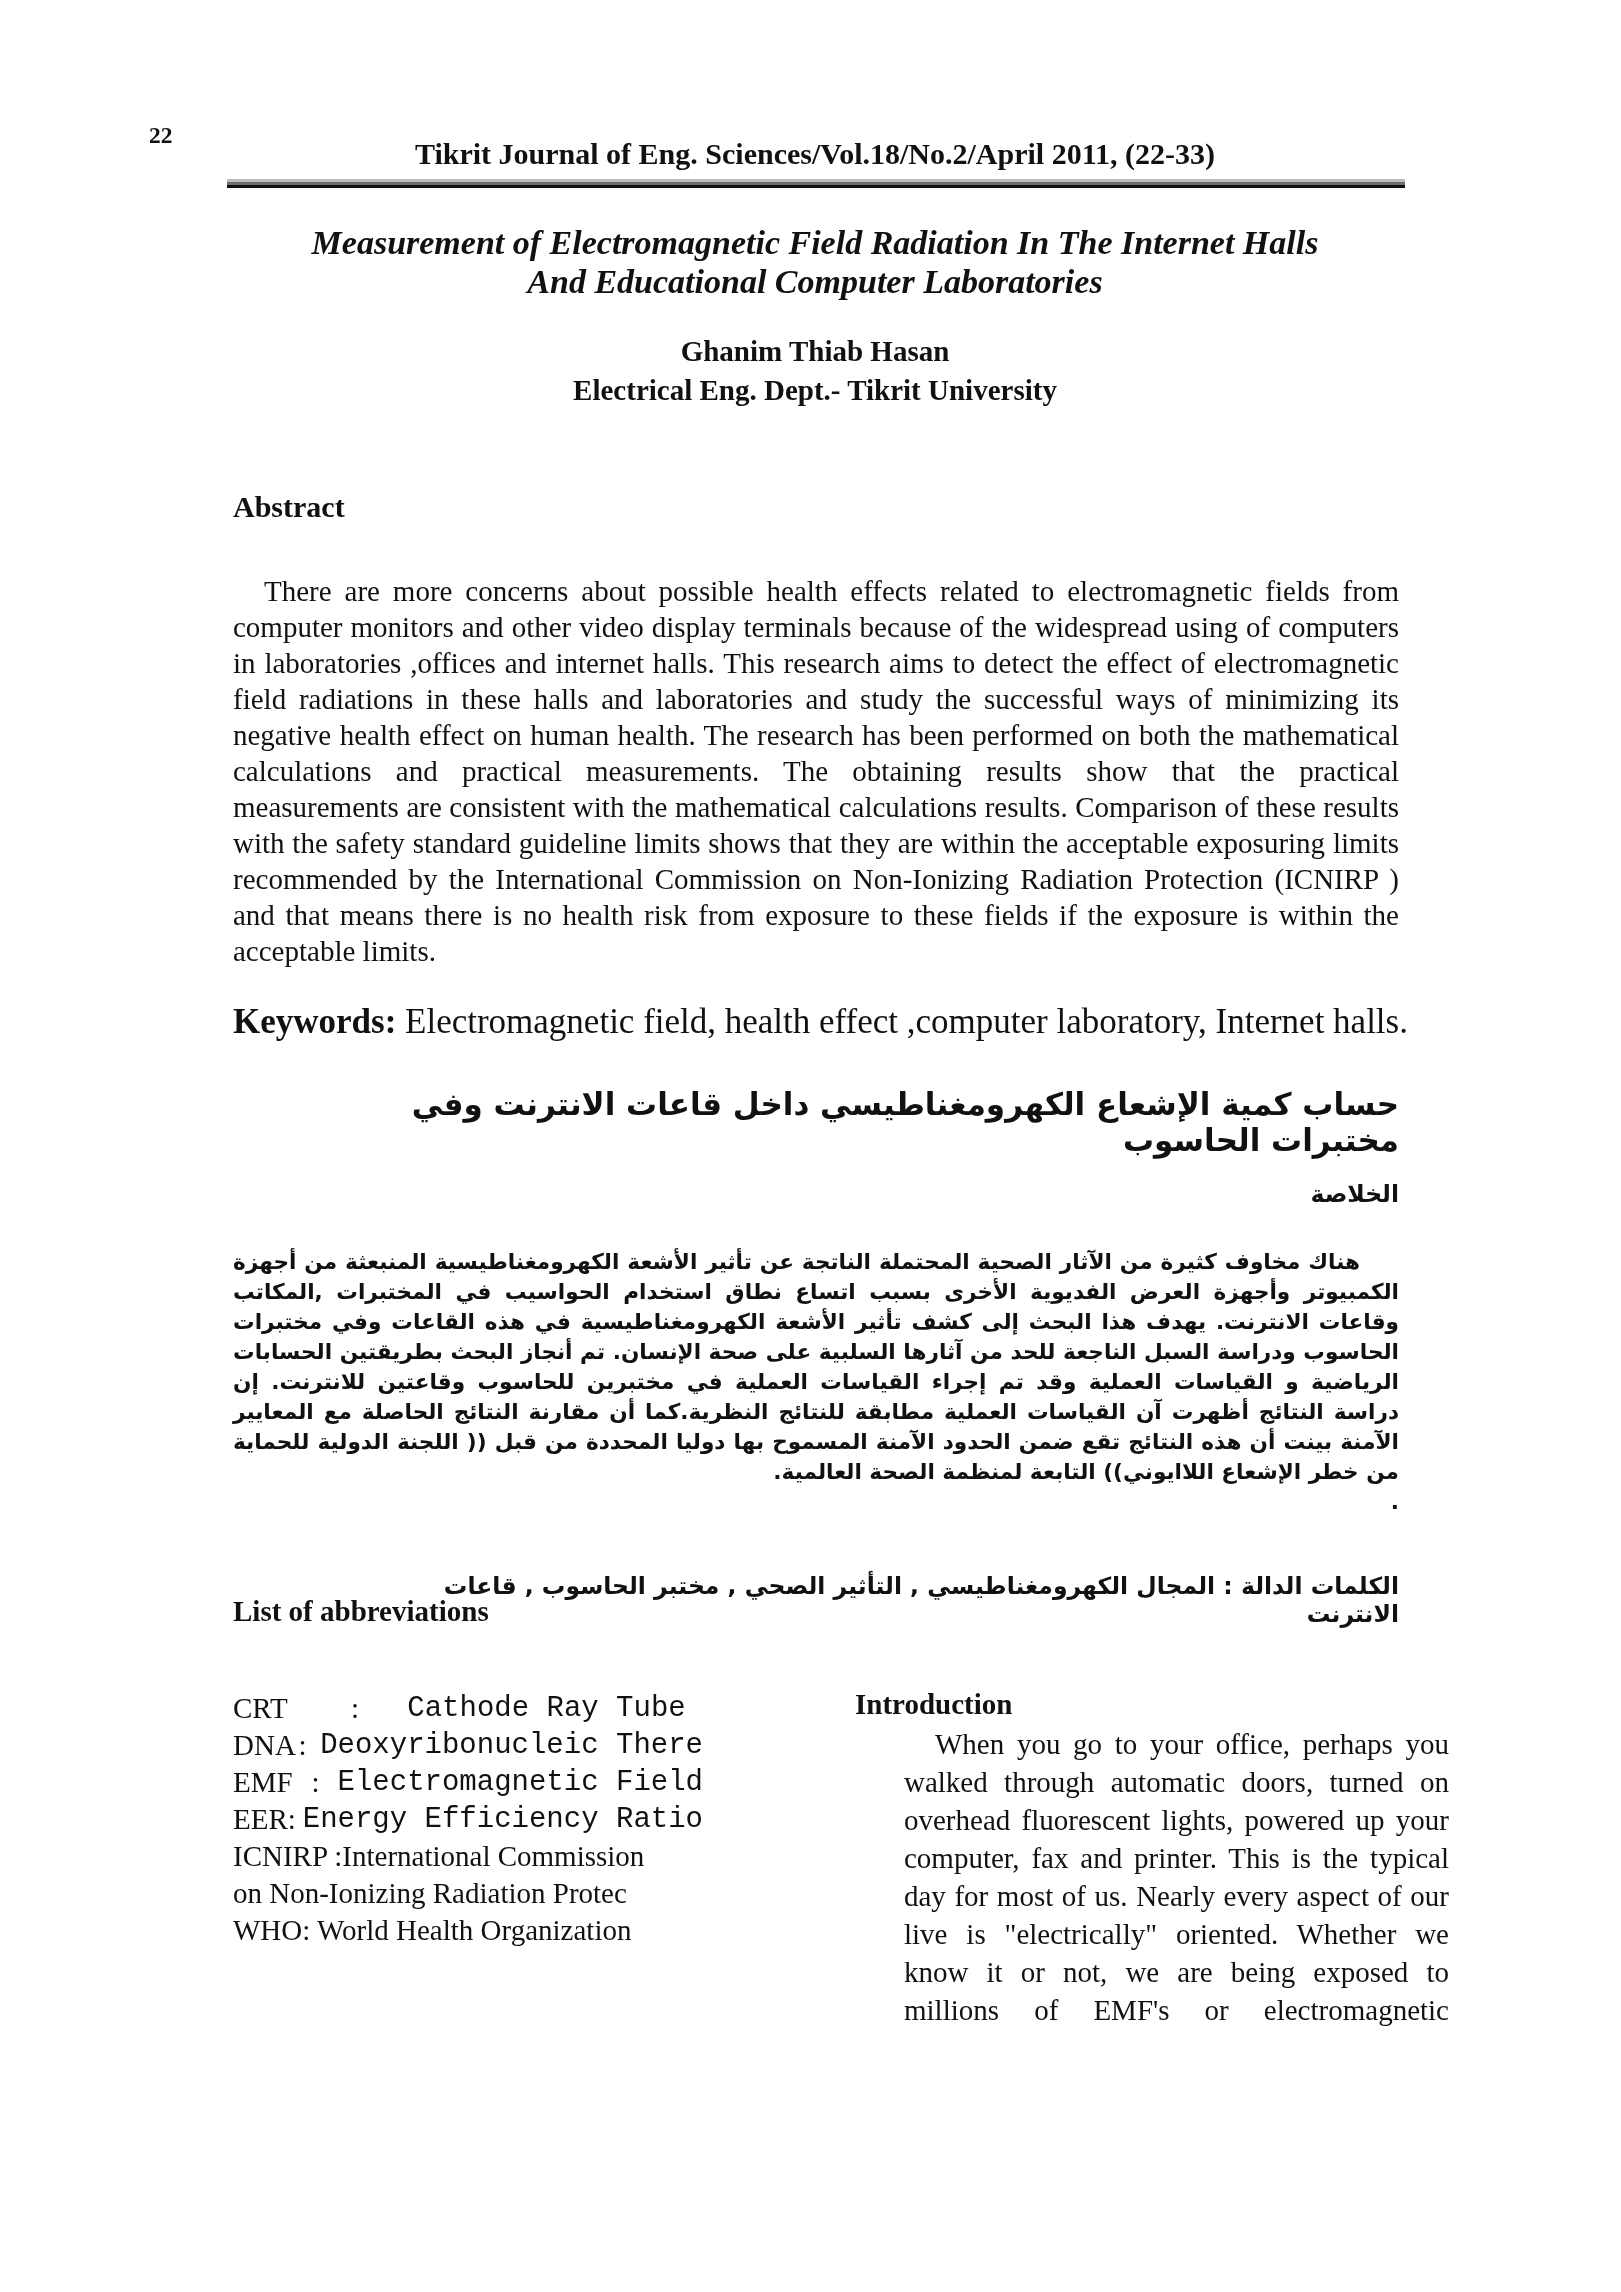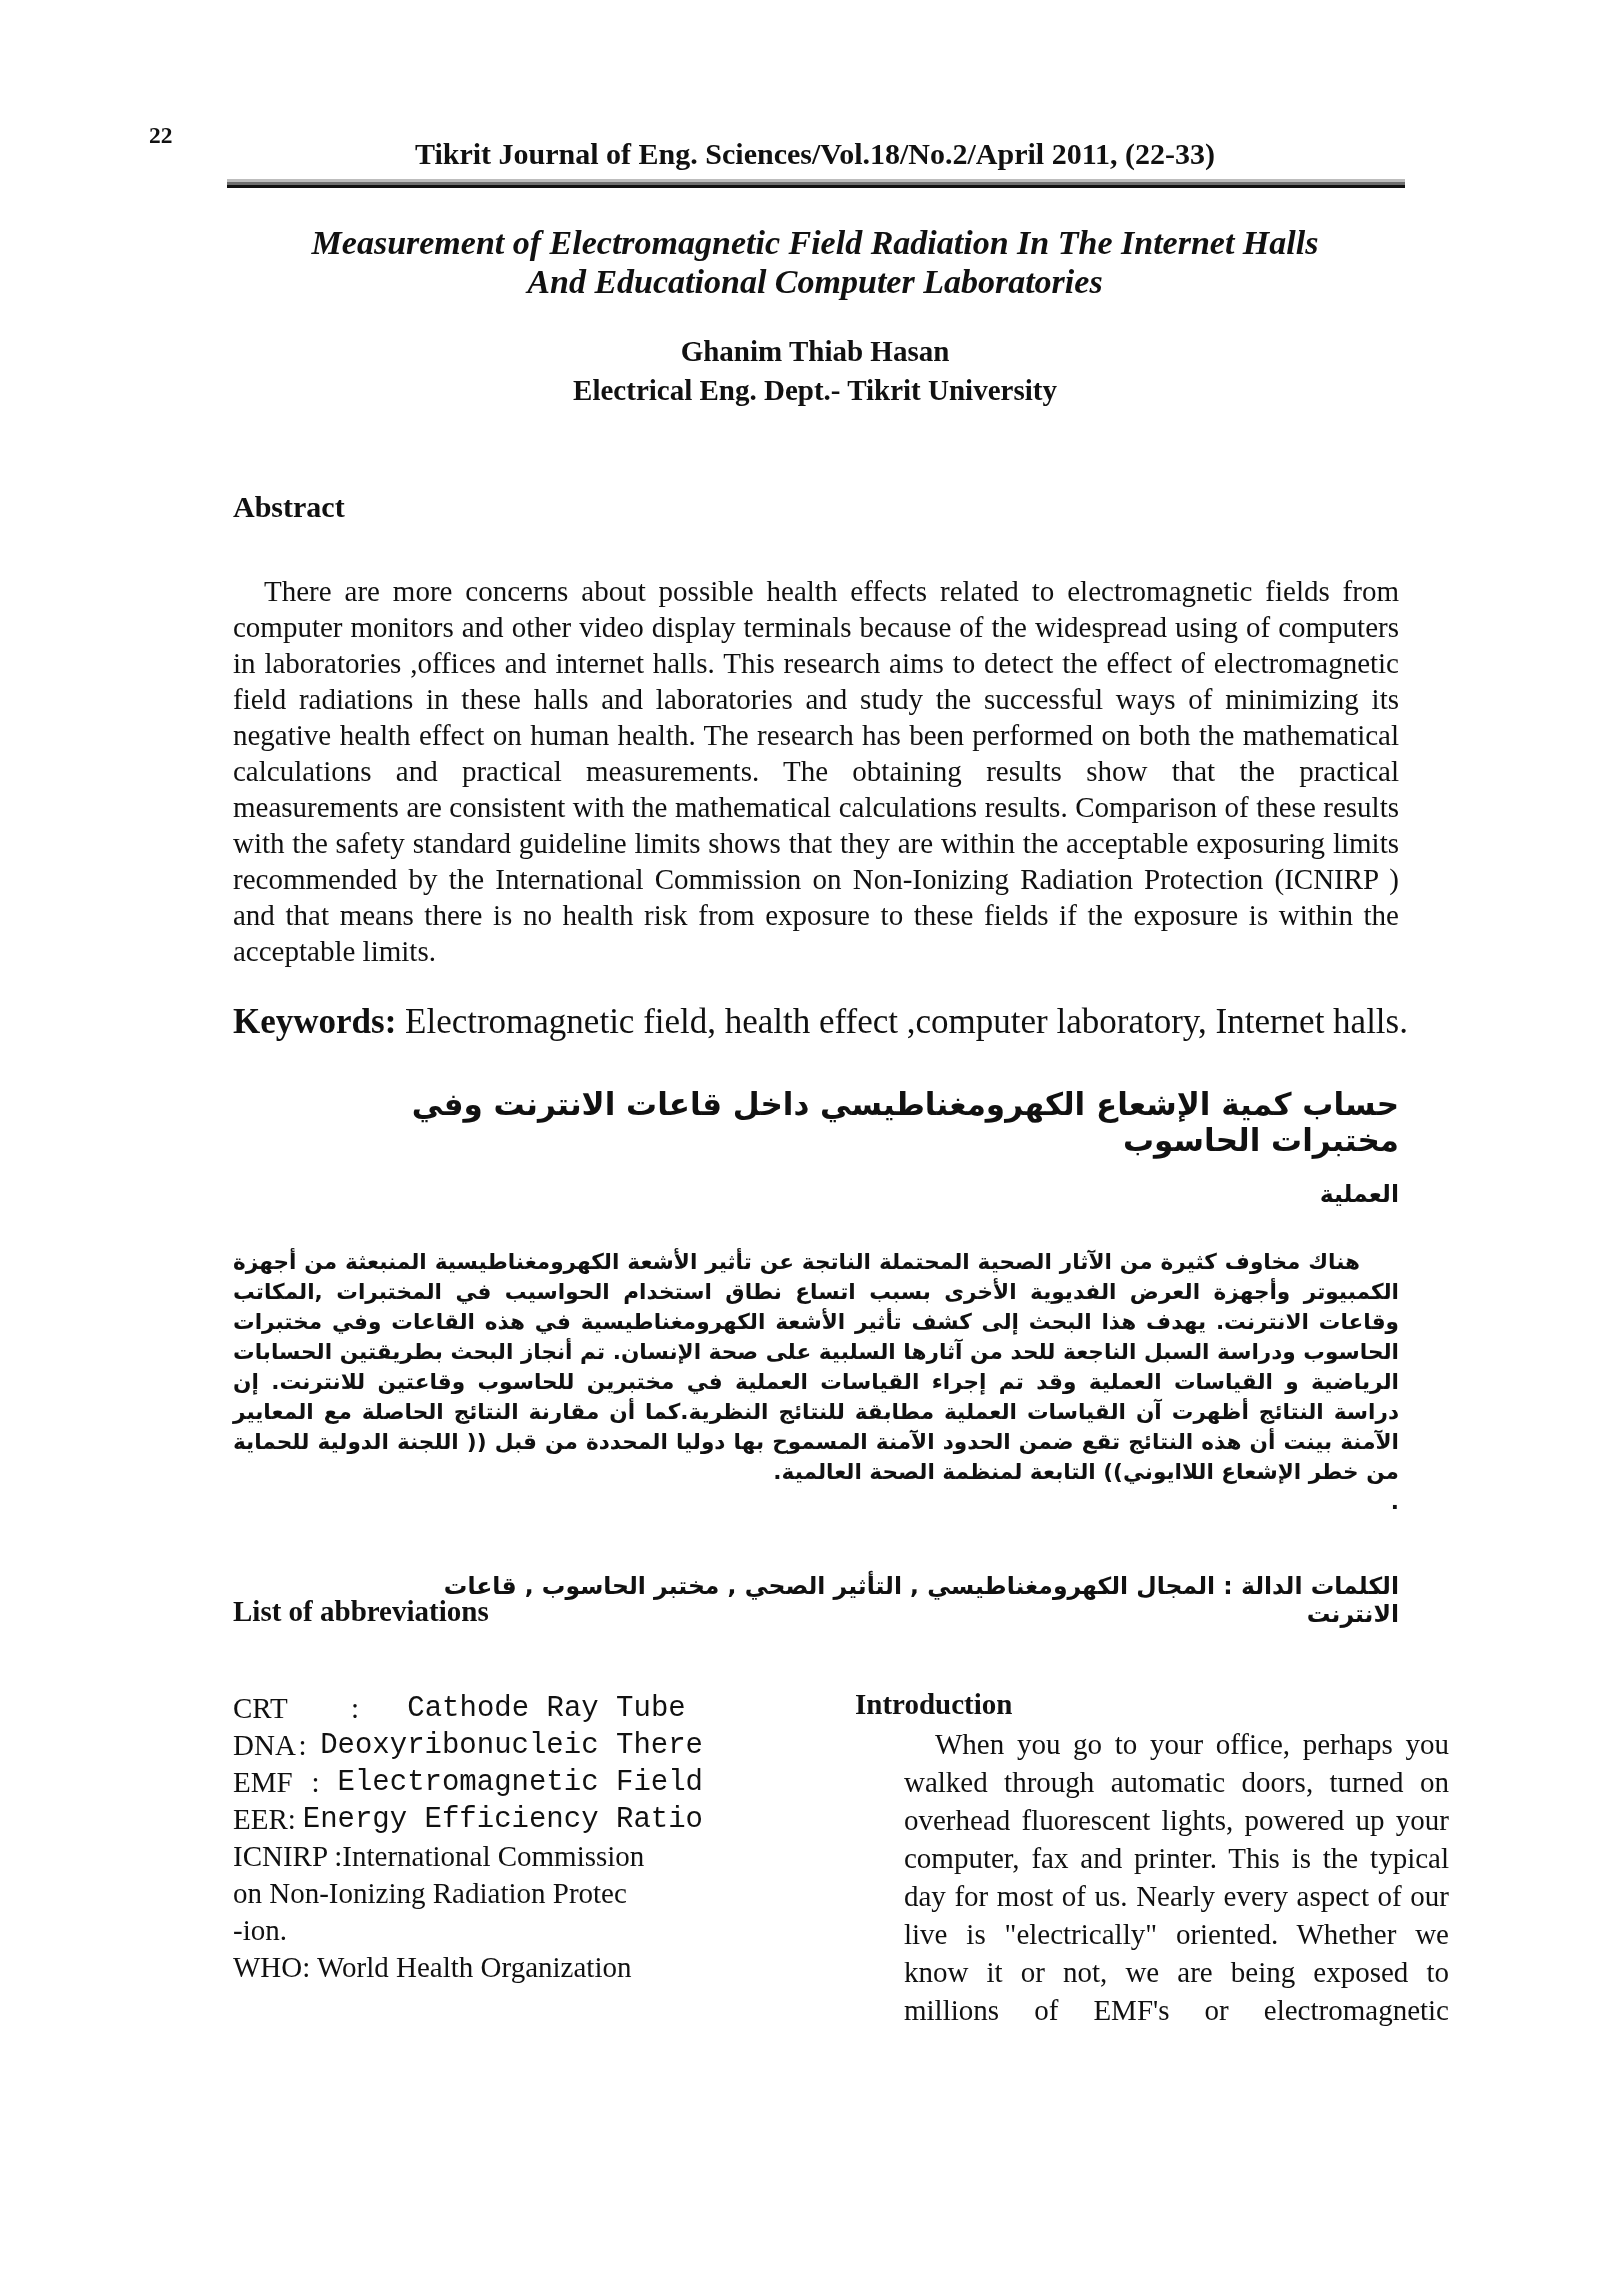--- a/index.html
+++ b/index.html
@@ -89,21 +89,21 @@
 <div class="abs section-heading abstract-heading">Abstract</div>
 <div class="abs body-text abstract-body">
   <div class="indent">There are more concerns about possible health effects related to electromagnetic fields from computer monitors and other video display terminals because of the widespread using of computers in laboratories ,offices and internet halls. This research aims to detect the effect of electromagnetic field radiations in these halls and laboratories and study the successful ways of minimizing its negative  health  effect on human health. The research has been performed on both the mathematical calculations and practical measurements. The obtaining results show that the practical measurements are consistent with the  mathematical calculations results. Comparison of  these results with the safety standard guideline  limits shows that they are within the acceptable exposuring limits recommended by the International Commission on Non-Ionizing Radiation Protection  (ICNIRP ) and that means there is no health risk from exposure to these fields if the exposure is within the acceptable limits.</div>
 </div>
 
 <div class="abs keywords">
   <b>Keywords:</b><span> Electromagnetic field, health effect ,computer laboratory, Internet halls.</span>
 </div>
 
 <div class="abs arabic arabic-title">حساب كمية الإشعاع الكهرومغناطيسي داخل قاعات الانترنت وفي مختبرات الحاسوب</div>
-<div class="abs arabic arabic-abstract-heading">العملية</div>
+<div class="abs arabic arabic-abstract-heading">الخلاصة</div>
 <div class="abs arabic arabic-abstract">
   <div class="indent">هناك مخاوف كثيرة من الآثار الصحية المحتملة الناتجة عن تأثير الأشعة الكهرومغناطيسية المنبعثة من أجهزة الكمبيوتر وأجهزة العرض الفديوية الأخرى بسبب اتساع نطاق استخدام الحواسيب في المختبرات ,المكاتب وقاعات الانترنت. يهدف هذا البحث إلى كشف تأثير الأشعة الكهرومغناطيسية في هذه القاعات وفي مختبرات الحاسوب ودراسة السبل الناجعة  للحد من آثارها السلبية على صحة الإنسان. تم أنجاز البحث  بطريقتين الحسابات الرياضية و القياسات العملية وقد تم إجراء القياسات العملية في مختبرين للحاسوب وقاعتين للانترنت. إن دراسة النتائج أظهرت آن  القياسات  العملية مطابقة للنتائج النظرية.كما أن مقارنة النتائج  الحاصلة مع المعايير الآمنة بينت أن هذه النتائج تقع ضمن الحدود الآمنة المسموح بها دوليا المحددة من قبل  (( اللجنة الدولية للحماية من خطر الإشعاع  اللاايوني)) التابعة لمنظمة الصحة العالمية.</div>
   <div style="text-align:left">.</div>
 </div>
 <div class="abs arabic arabic-keywords">الكلمات الدالة : المجال الكهرومغناطيسي , التأثير الصحي , مختبر الحاسوب , قاعات الانترنت</div>
 
 <div class="abs abbr-heading">List of abbreviations</div>
 <div class="abs abbr-list">
   <div class="abbr-row">
     <span class="abbr-term">CRT</span>
@@ -120,21 +120,20 @@
     <span class="abbr-colon">:</span>
     <span class="abbr-def">Electromagnetic Field</span>
   </div>
   <div class="abbr-row">
     <span class="abbr-term">EER</span>
     <span class="abbr-colon">:</span>
     <span class="abbr-def">Energy Efficiency Ratio</span>
   </div>
   <div class="abbr-wrap">ICNIRP :International Commission</div>
   <div class="abbr-wrap">on  Non-Ionizing Radiation Protec</div>
-  <div class="abbr-wrap">-ion.</div>
   <div class="abbr-wrap">WHO:  World Health Organization</div>
 </div>
 
 <div class="abs intro-heading">Introduction</div>
 <div class="abs intro-body">
   <div class="indent">When you go to your office, perhaps you walked through automatic doors, turned on overhead fluorescent lights, powered up your computer, fax and printer. This is the typical day for most of us. Nearly every aspect of our live is "electrically" oriented. Whether we know it or not, we are being exposed to millions of EMF's or electromagnetic</div>
 </div>
 
 
 </body></html>

